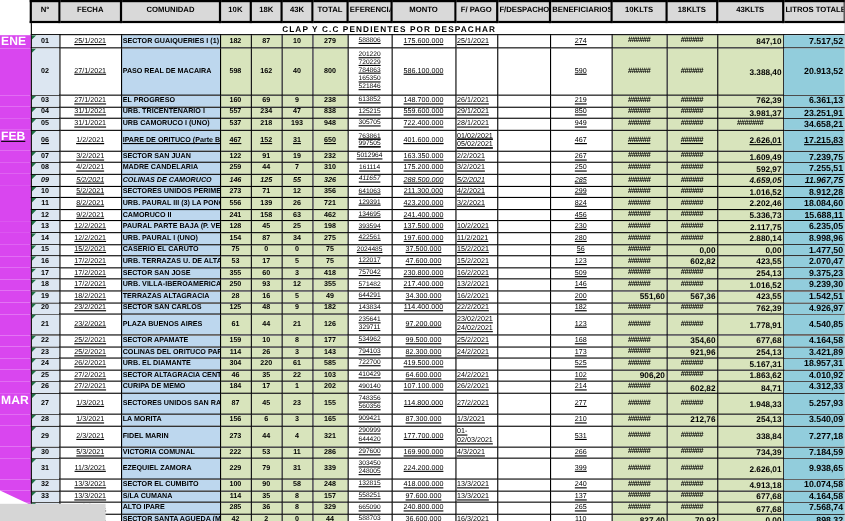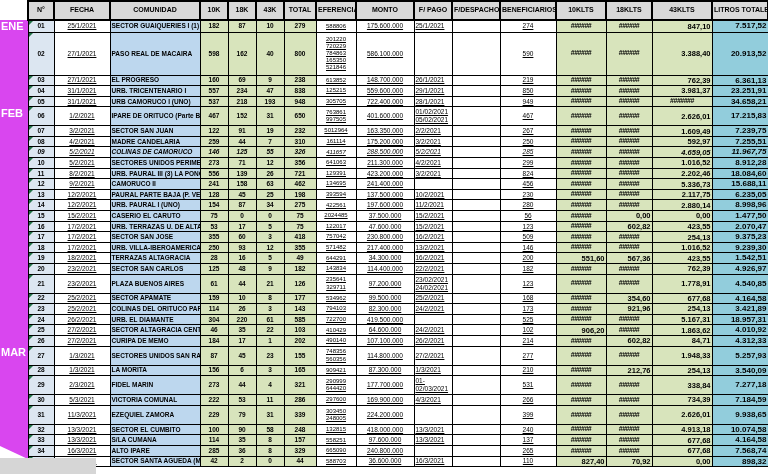--- a/index.html
+++ b/index.html
@@ -75,20 +75,26 @@
           <th>EFERENCIA</th>
           <th>MONTO</th>
           <th>F/ PAGO</th>
           <th>F/DESPACHO</th>
           <th>BENEFICIARIOS</th>
           <th>10KLTS</th>
           <th>18KLTS</th>
           <th>43KLTS</th>
           <th>LITROS TOTALES</th>
         </tr>
+      <tr class="banner">
+        <td class="c-month"></td>
+        <td class="banner-cell" colspan="16">
+          <span>CLAP Y C.C PENDIENTES POR DESPACHAR</span>
+        </td>
+      </tr>
     </thead>
     <tbody>
 
     <tr style="height: 9px;">
           <td class="c-month">
             <span class="month-label">ENE</span>
           </td>
           <td class="c-num tri">01</td>
           <td class="c-fecha">25/1/2021</td>
           <td class="c-com">SECTOR GUAIQUERIES I (1)</td>
@@ -175,21 +181,21 @@
           <td class="c-ref">305705</td>
           <td class="c-monto">722.400.000</td>
           <td class="c-fpago">28/1/2021</td>
           <td class="c-fdesp"></td>
           <td class="c-benef">949</td>
           <td class="c-lts hash">######</td>
           <td class="c-lts hash">######</td>
           <td class="c-lts hash">#######</td>
           <td class="c-lit">34.658,21</td>
         </tr>
-        <tr style="height: 19px;">
+        <tr style="height: 19px; text-decoration: underline;">
           <td class="c-month">
             <span class="month-label">FEB</span>
           </td>
           <td class="c-num tri">06</td>
           <td class="c-fecha">1/2/2021</td>
           <td class="c-com">IPARE DE ORITUCO (Parte Baja)</td>
           <td class="c-k">467</td>
           <td class="c-k">152</td>
           <td class="c-k">31</td>
           <td class="c-k">650</td>

